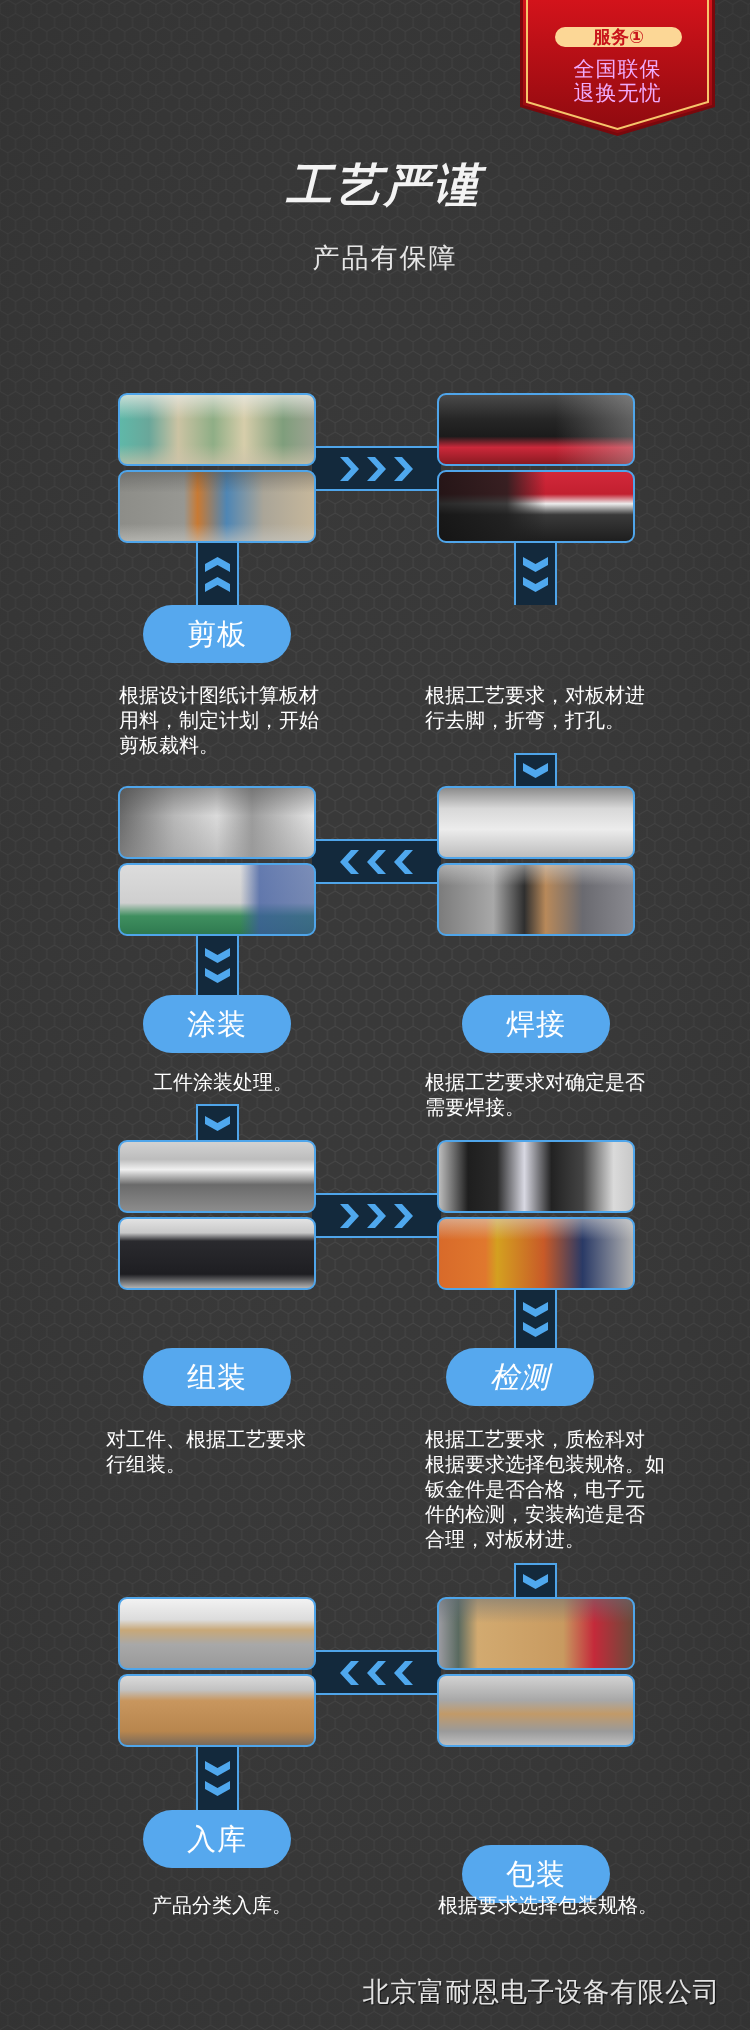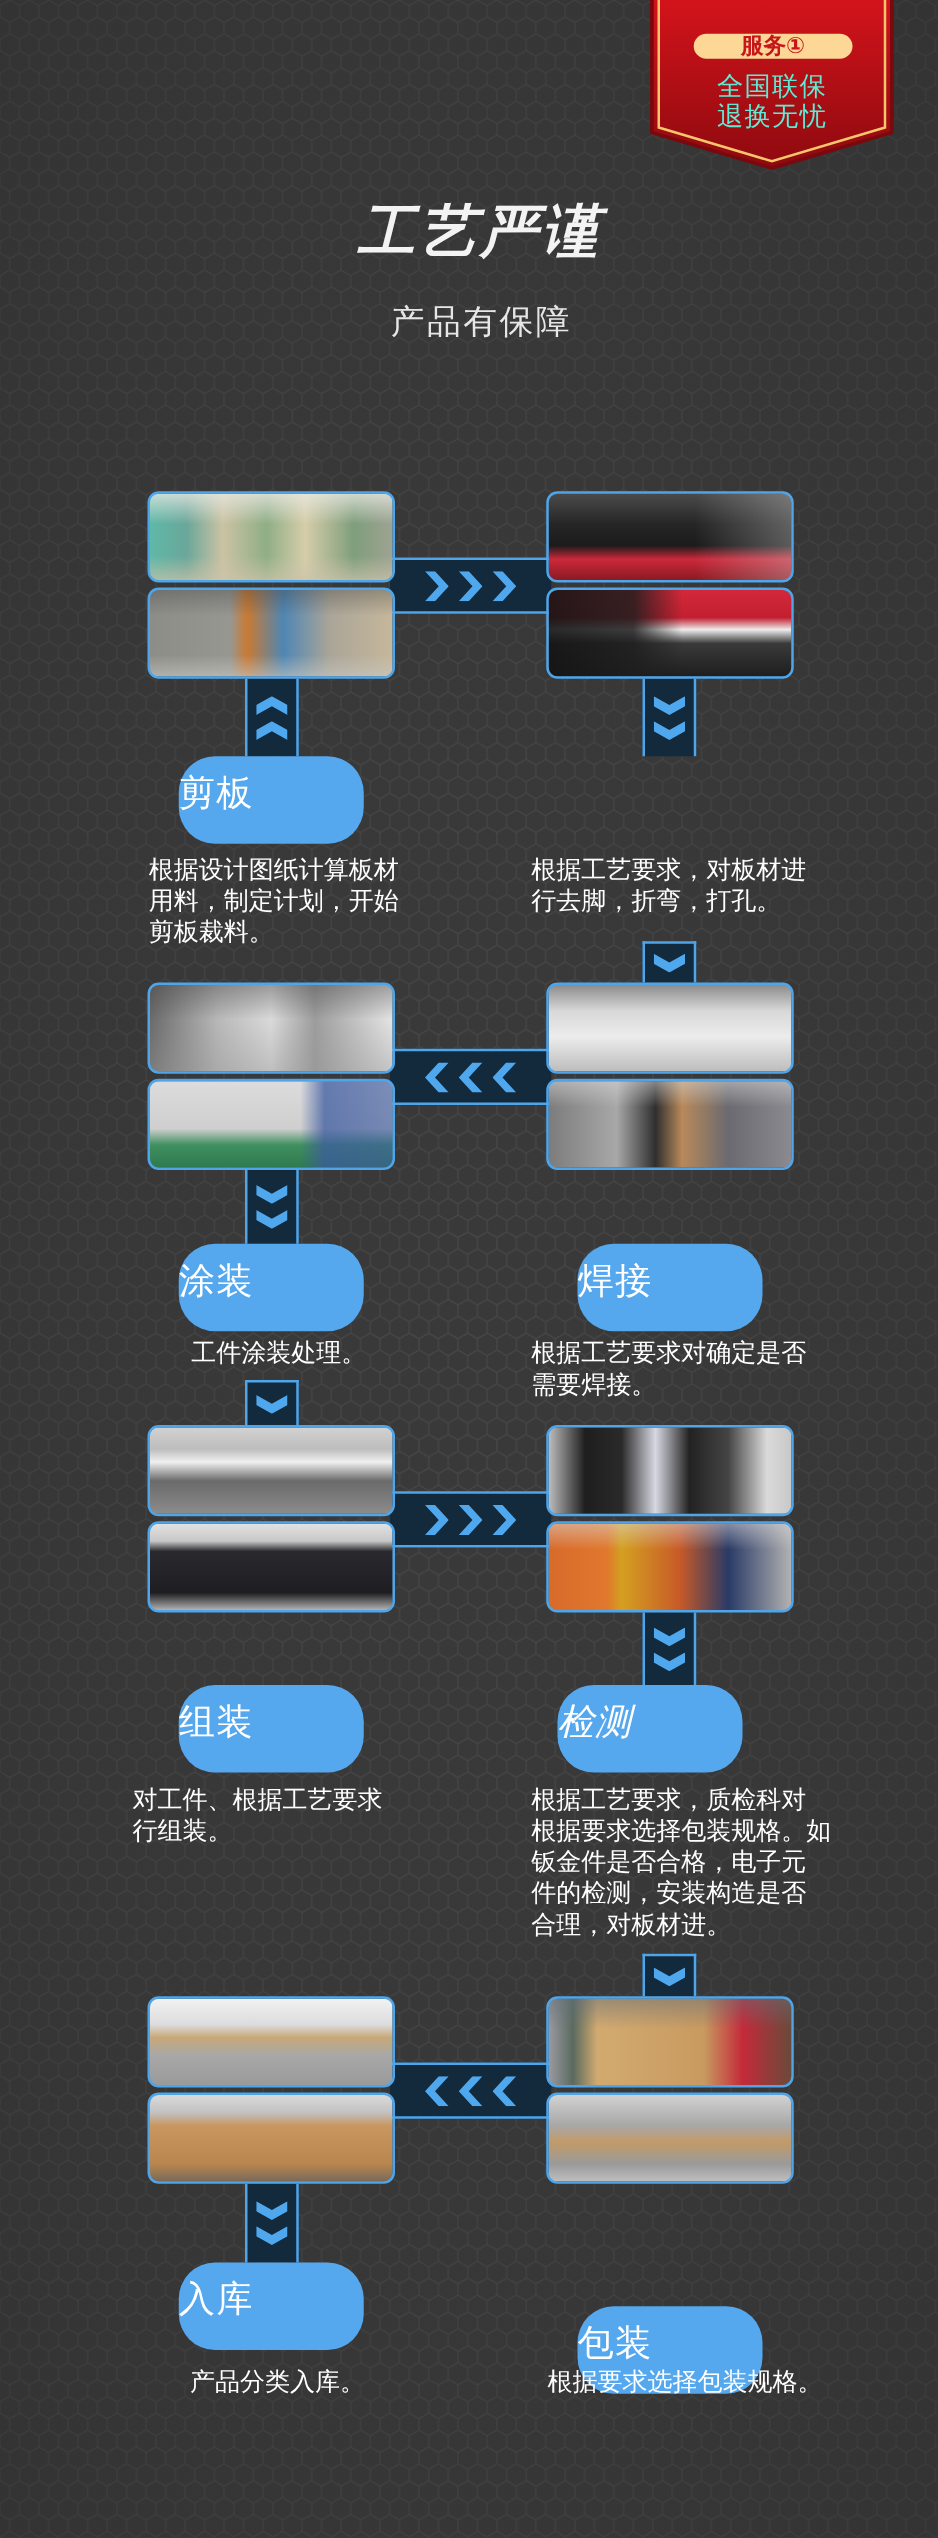--- a/index.html
+++ b/index.html
@@ -3,37 +3,37 @@
 <meta charset="utf-8">
 <style>
   html,body{margin:0;padding:0;background:#393939;}
   .page{position:relative;width:750px;height:2030px;background:#393939;overflow:hidden;font-family:"DejaVu Sans","Liberation Sans",sans-serif;}
   .hexbg{position:absolute;left:0;top:0;width:750px;height:2030px;z-index:0;}
 
   
   .badge{position:absolute;left:520px;top:0;width:195px;height:136px;z-index:3;}
   .badge svg{position:absolute;left:0;top:0;}
   .badge-label{position:absolute;left:35px;top:27px;width:127px;height:20px;line-height:20px;text-align:center;font-size:18px;font-weight:bold;color:#c8141b;}
-  .badge-line{position:absolute;left:0;width:195px;text-align:center;font-size:21px;line-height:24px;color:#5eead4;letter-spacing:1px;}
+  .badge-line{position:absolute;left:0;width:195px;text-align:center;font-size:21px;line-height:24px;color:#f0abfc;letter-spacing:1px;}
 
   
   .title{position:absolute;left:0;top:158px;width:768px;text-align:center;font-size:46px;line-height:54px;font-weight:bold;font-style:italic;color:#f3f3f3;letter-spacing:3px;z-index:2;}
   .subtitle{position:absolute;left:0;top:243px;width:770px;text-align:center;font-size:27px;line-height:30px;color:#e6e6e6;letter-spacing:2px;z-index:2;}
 
   
   .photo{position:absolute;width:198px;height:73px;border:2px solid #4fa5ea;border-radius:9px;box-sizing:border-box;overflow:hidden;z-index:2;}
 
   
   .hbar{position:absolute;left:312px;width:129px;height:45px;background:#13293c;border-top:2px solid #4fa5ea;border-bottom:2px solid #4fa5ea;box-sizing:border-box;z-index:1;display:flex;align-items:center;justify-content:center;gap:8px;}
   .vbar{position:absolute;width:43px;background:#13293c;border-left:2px solid #4fa5ea;border-right:2px solid #4fa5ea;box-sizing:border-box;z-index:1;display:flex;flex-direction:column;align-items:center;justify-content:center;gap:5px;}
   .conn{position:absolute;width:43px;background:#13293c;border-left:2px solid #4fa5ea;border-right:2px solid #4fa5ea;border-top:2px solid #4fa5ea;box-sizing:border-box;z-index:1;display:flex;align-items:center;justify-content:center;}
   .icon{display:block;}
 
   
-  .pill{position:absolute;width:148px;height:70px;border-radius:29px;background:#56a8ee;color:#ffffff;font-size:29px;line-height:58px;text-align:left;z-index:2;letter-spacing:1px;}
+  .pill{position:absolute;width:148px;height:58px;border-radius:29px;background:#56a8ee;color:#ffffff;font-size:29px;line-height:58px;text-align:center;z-index:2;letter-spacing:1px;}
 
   
   .desc{position:absolute;font-size:20px;line-height:25px;color:#ffffff;z-index:2;white-space:nowrap;}
   .desc span{display:block;}
 
   .footer{position:absolute;right:30px;top:1977px;font-size:27px;line-height:30px;color:#e2e2e2;text-shadow:1px 1px 1px #111;z-index:2;letter-spacing:0.5px;}
 
   
   .p1{background:linear-gradient(180deg,rgba(235,235,230,.75) 0%,rgba(235,235,230,0) 35%,rgba(0,0,0,0) 72%,rgba(205,195,170,.7) 100%),linear-gradient(90deg,#5fb8a8 0%,#6aa79a 15%,#cbc3a3 30%,#8fae86 48%,#d6cdaa 64%,#7f9e7c 84%,#9ea392 100%);}
   .p2{background:linear-gradient(180deg,rgba(60,60,60,.35) 0%,rgba(0,0,0,0) 30%,rgba(0,0,0,0) 75%,rgba(200,200,195,.6) 100%),linear-gradient(90deg,#8d8d88 0%,#979792 33%,#c87a34 40%,#4f86b4 55%,#aaa598 74%,#c6b79b 100%);}
@@ -264,13 +264,14 @@
   <div class="pill" style="left:143px;top:1810px;">入库</div>
   <div class="pill" style="left:462px;top:1810px;margin-top:35px;">包装</div>
 
   <div class="desc" style="left:152px;top:1893px;">
     <span>产品分类入库。</span>
   </div>
   <div class="desc" style="left:438px;top:1893px;">
     <span>根据要求选择包装规格。</span>
   </div>
 
+  <div class="footer">北京富耐恩电子设备有限公司</div>
 </div>
 
 </body></html>

